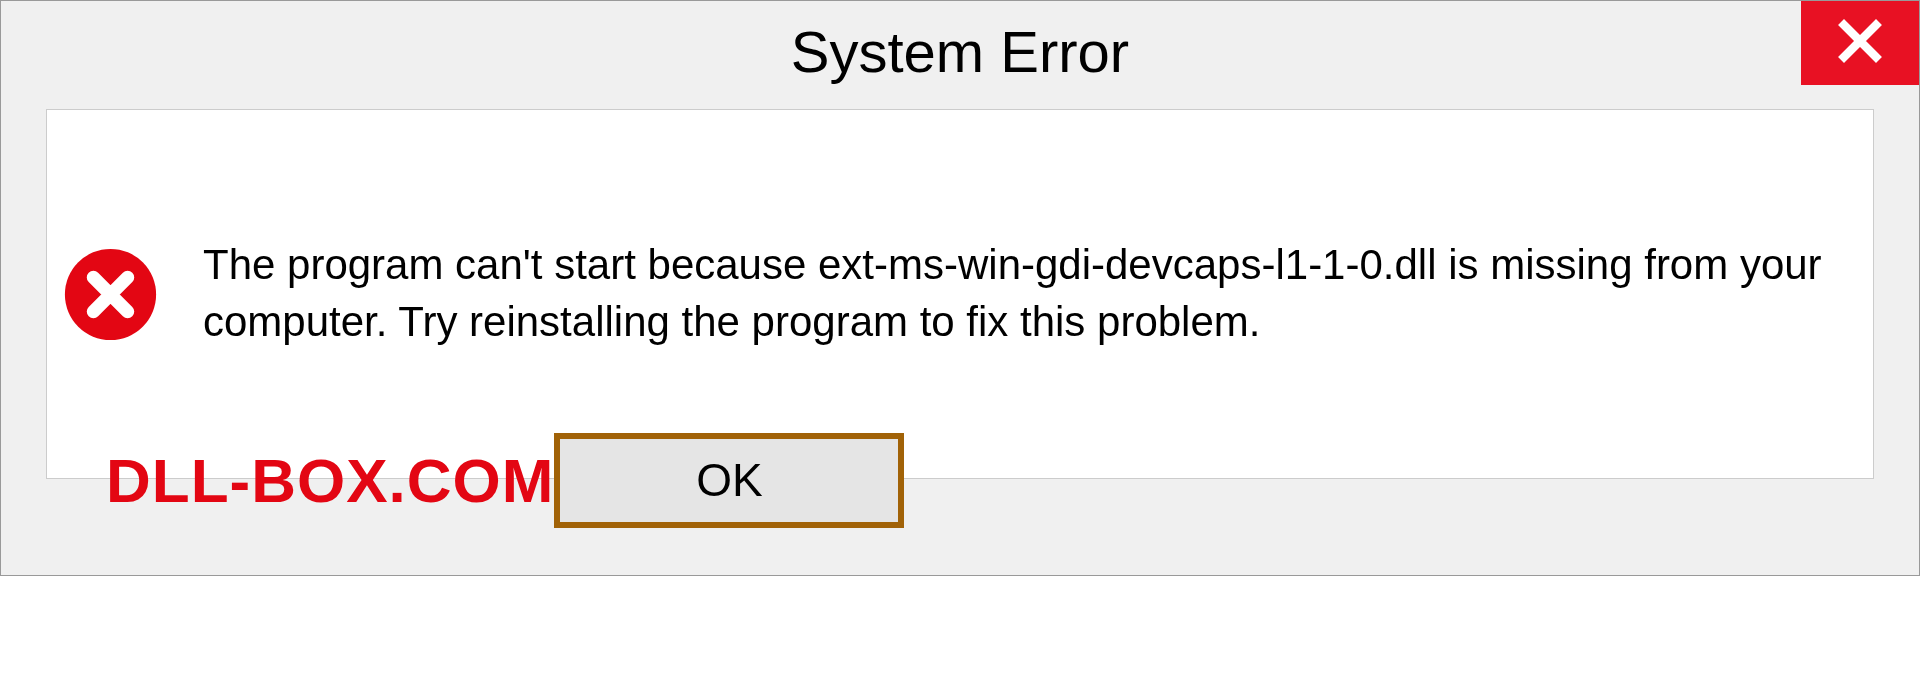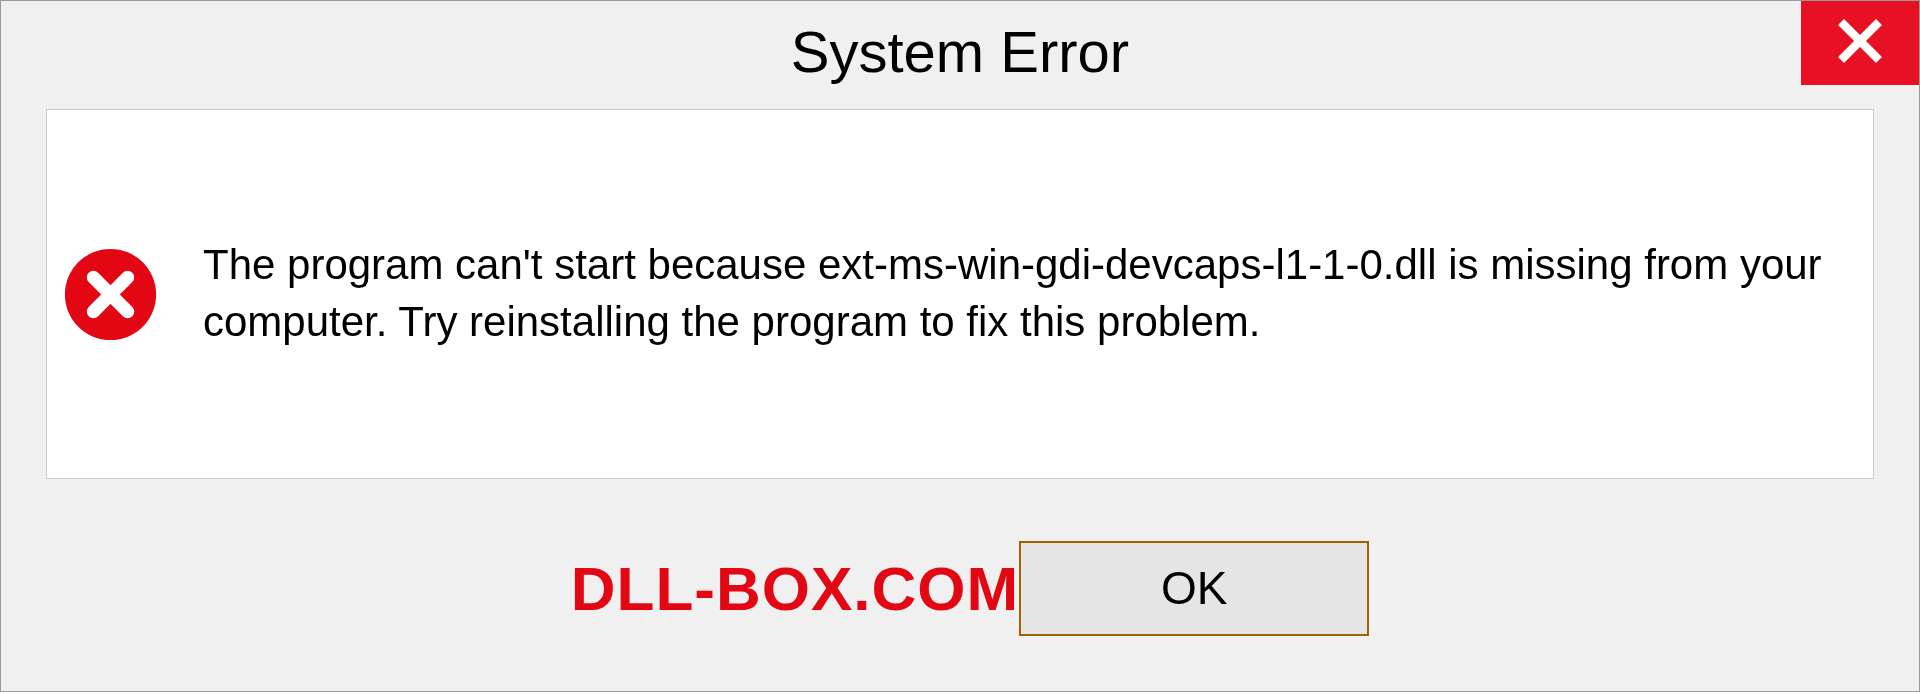--- a/index.html
+++ b/index.html
@@ -12,21 +12,21 @@
       background: #ffffff;
       width: 1920px;
       height: 692px;
       position: relative;
     }
     .dialog {
       position: absolute;
       top: 0;
       left: 0;
       width: 1920px;
-      height: 692px;
+      height: 576px;
       background: #f0f0f0;
       border: 1px solid #999;
     }
     .title-bar {
       position: relative;
       height: 100px;
       display: flex;
       align-items: center;
       justify-content: center;
     }
@@ -71,39 +71,39 @@
       height: 100%;
     }
     .message-text {
       font-size: 42px;
       line-height: 1.35;
       color: #000;
       font-weight: 400;
     }
     .footer {
       position: absolute;
-      bottom: 8px;
+      bottom: 0;
       left: 0;
       right: 0;
       height: 190px;
       display: flex;
       align-items: center;
-      justify-content: center;
+      justify-content: flex-start;
       padding: 0 85px 0 105px;
     }
     .watermark {
       font-size: 62px;
       font-weight: 900;
       color: #e30613;
       font-family: Arial, sans-serif;
       letter-spacing: 1px;
     }
     .ok-btn {
       background: #e5e5e5;
-      border: 2px solid #a16207;
+      border: 6px solid #a16207;
       width: 350px;
       height: 95px;
       font-size: 46px;
       font-family: "Segoe UI", Tahoma, Arial, sans-serif;
       color: #000;
       cursor: pointer;
       display: flex;
       align-items: center;
       justify-content: center;
     }

